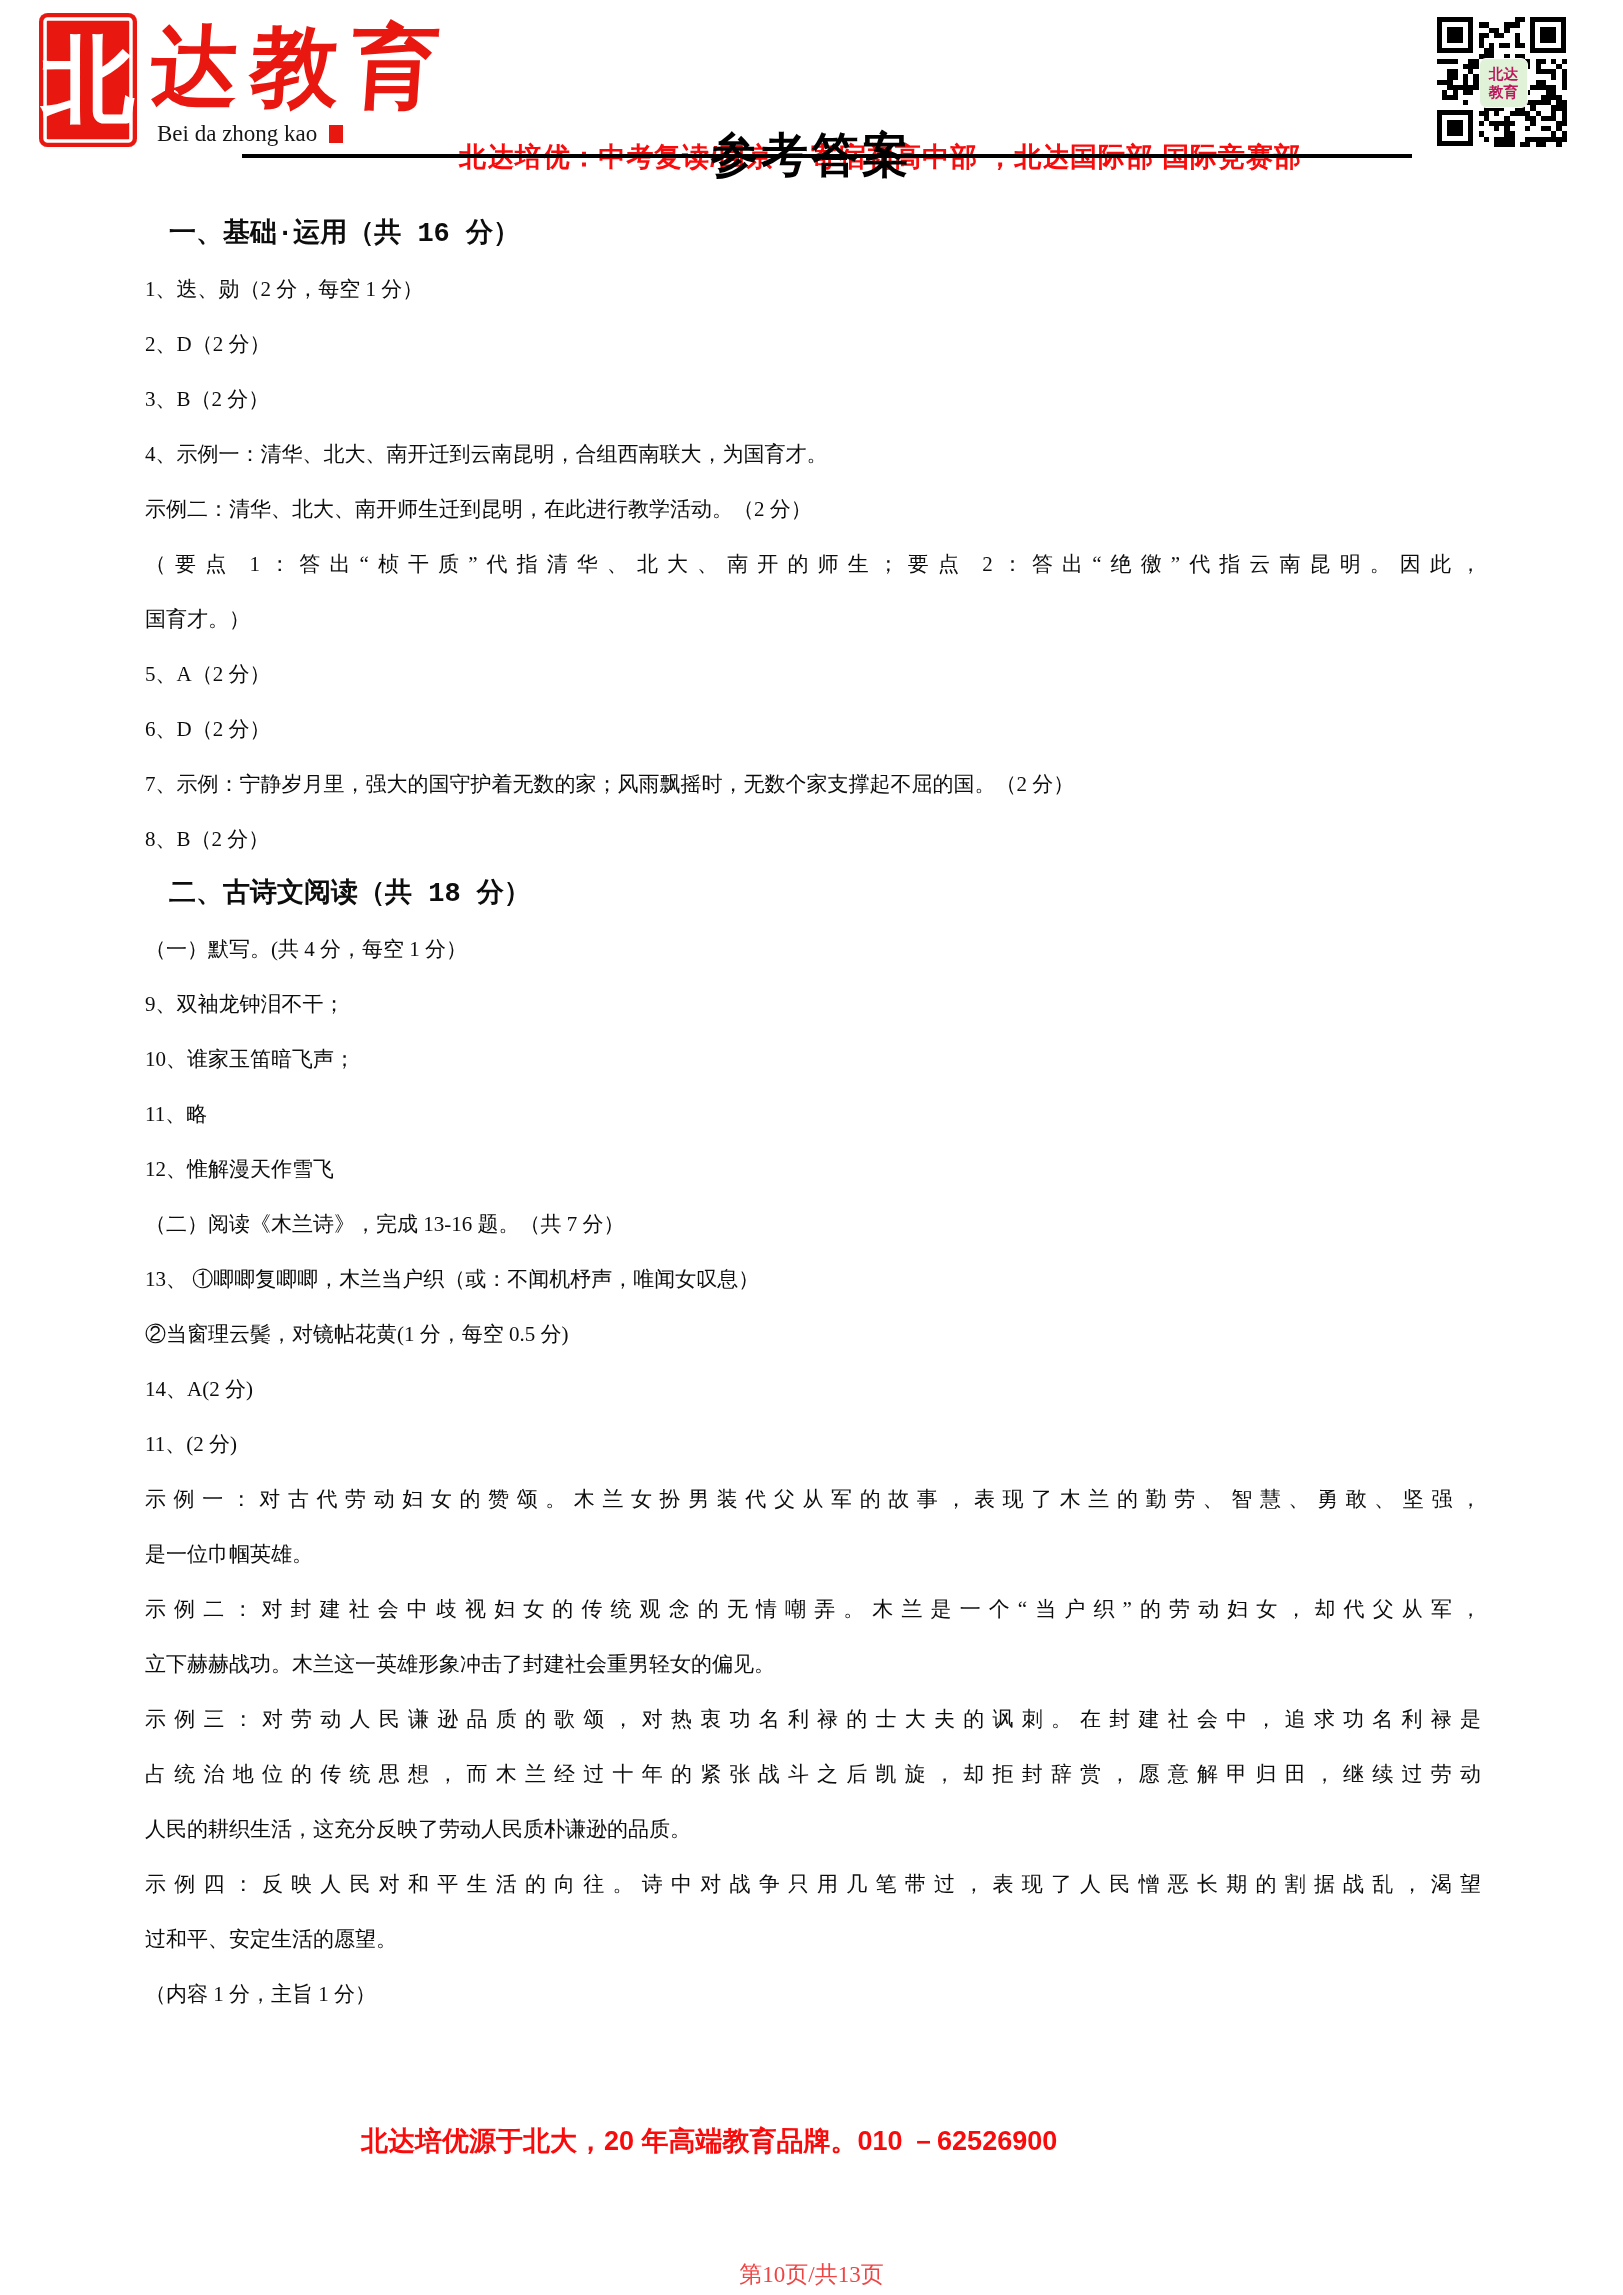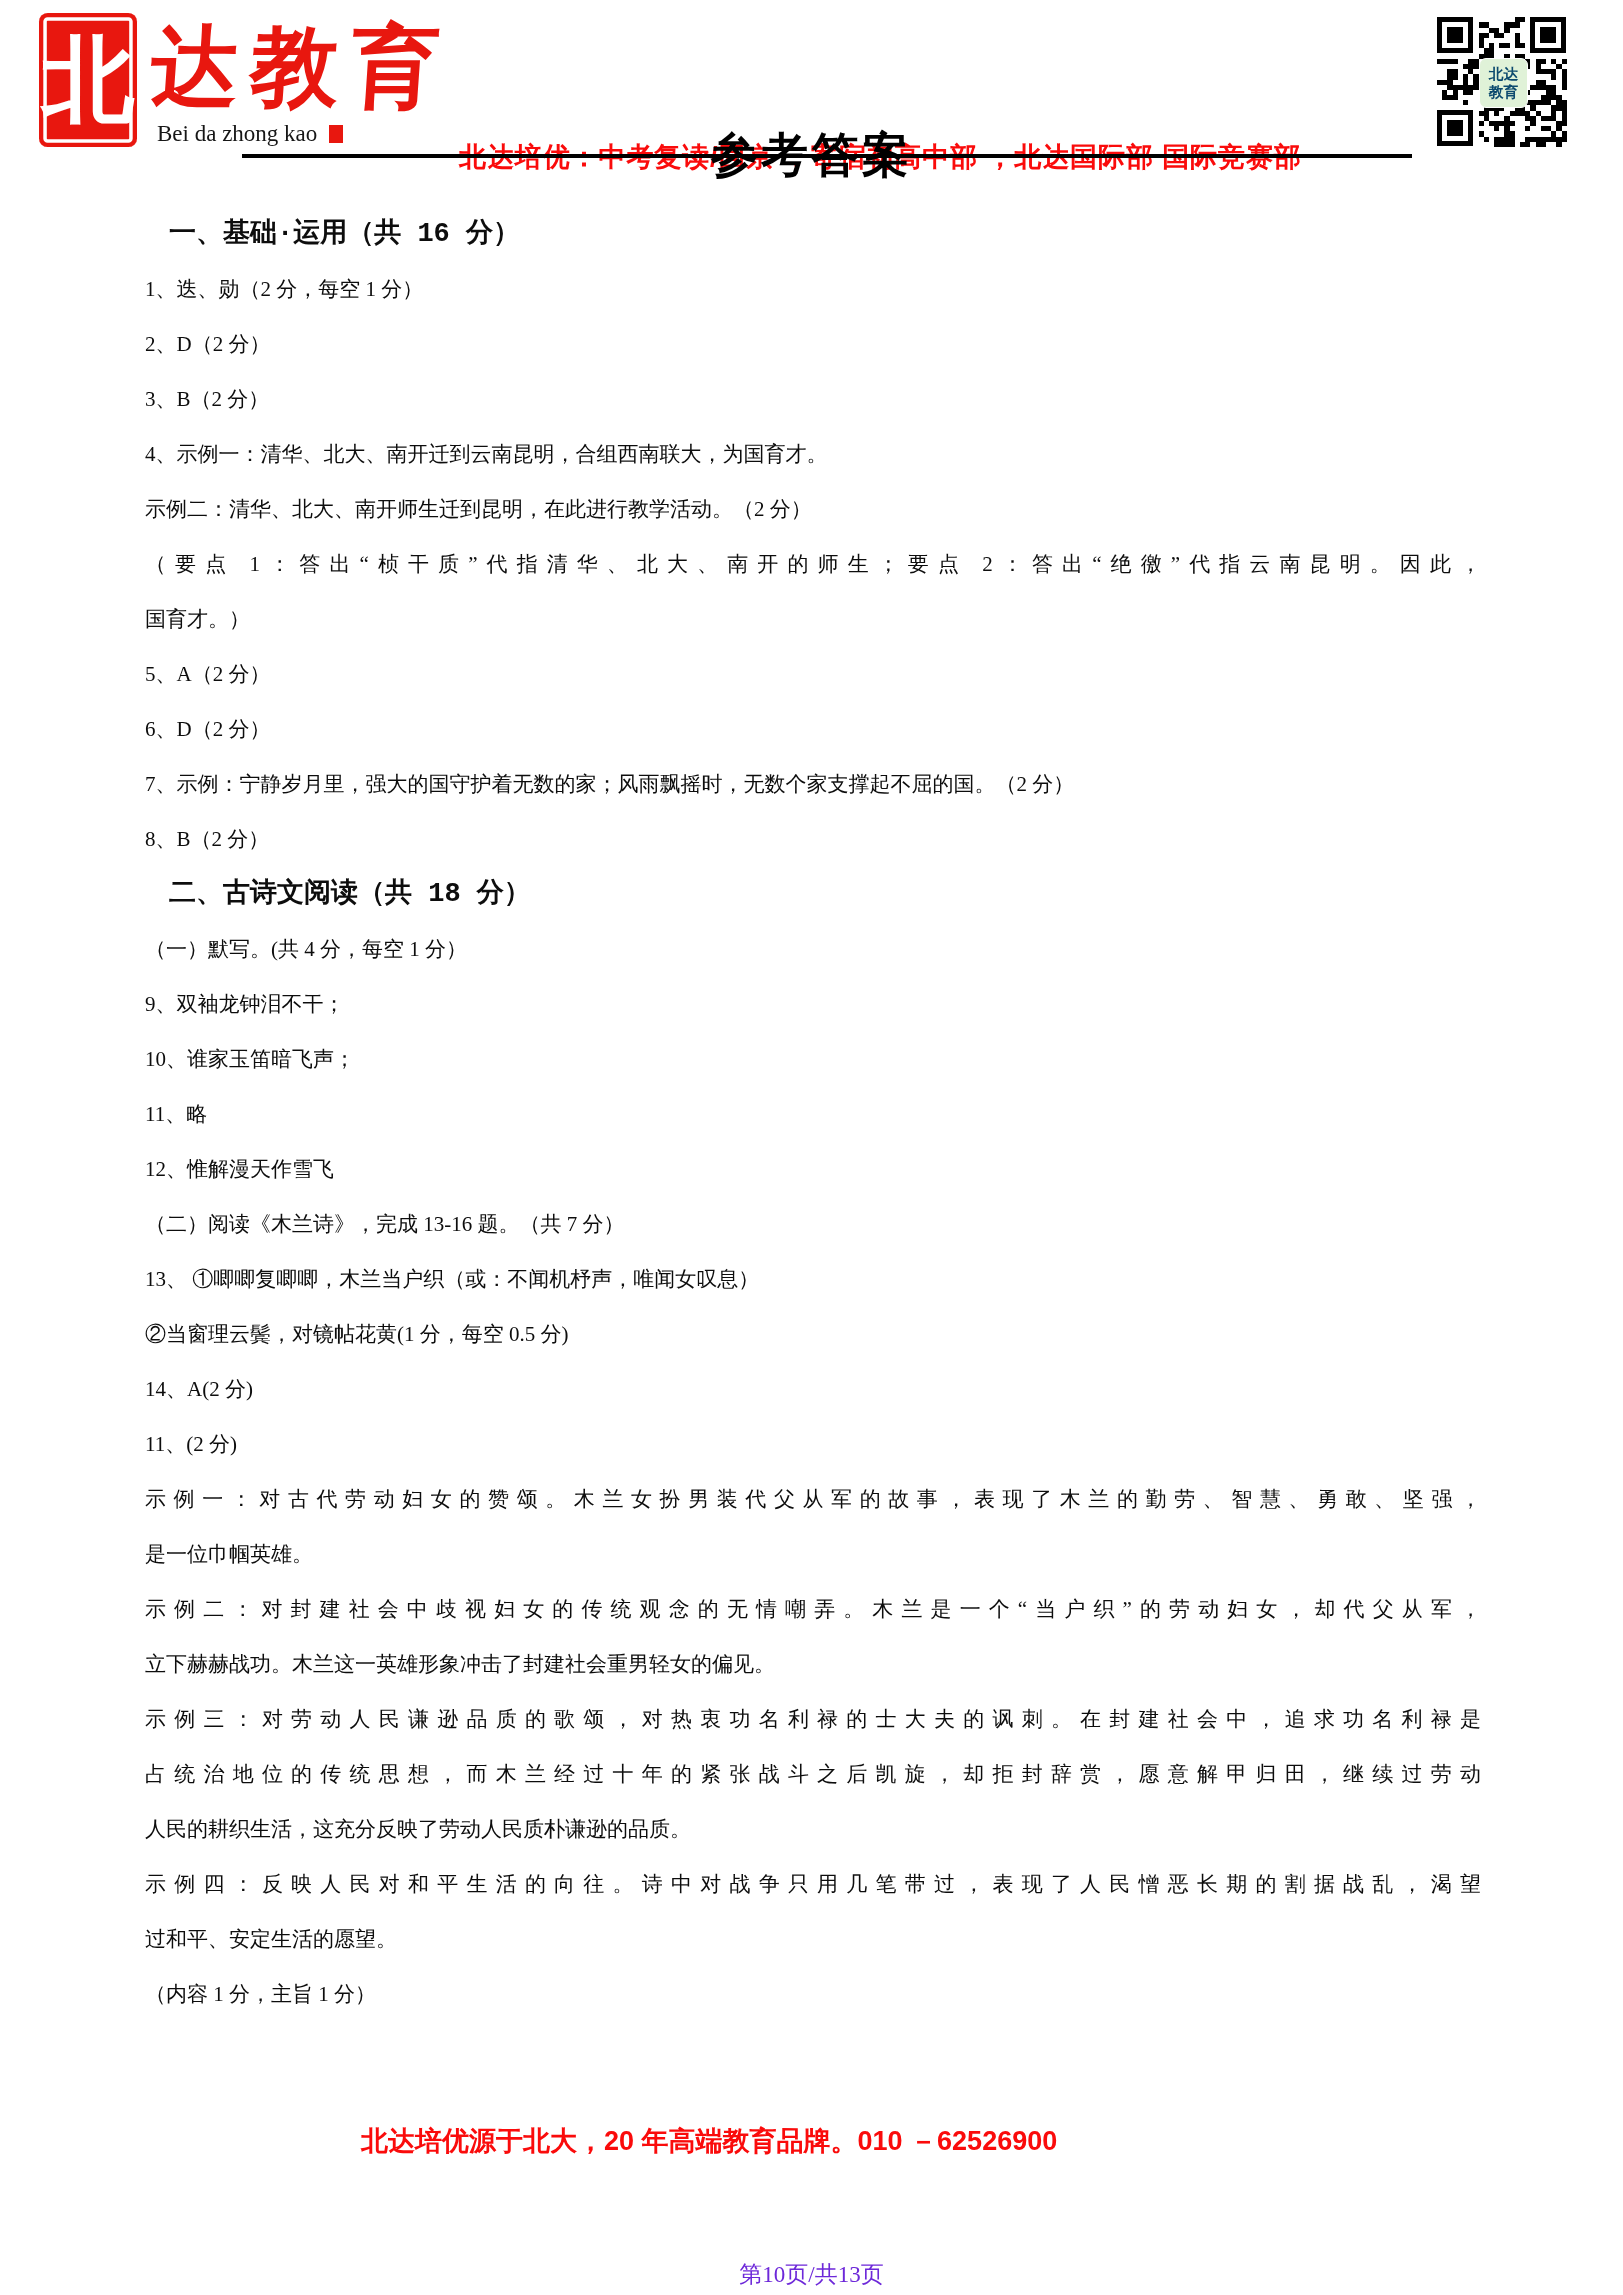--- a/index.html
+++ b/index.html
@@ -47,38 +47,38 @@
     display:grid; grid-template-columns:repeat(25,5.2px); grid-template-rows:repeat(25,5.2px); }
   #qr-grid .b { background:#000; }
   .finder { position:absolute; width:36px; height:36px; border:5.2px solid #000; box-sizing:border-box; background:#fff; }
   .finder::after { content:""; position:absolute; left:5.2px; top:5.2px; width:15.5px; height:15.5px; background:#000; }
   #qr-logo {
     position:absolute; left:42px; top:41px; width:47px; height:48px;
     background:#e0f2d8; border:1.7px solid #fff; border-radius:7px;
     display:flex; flex-direction:column; align-items:center; justify-content:center;
     z-index:2;
   }
-  #qr-logo span { color:#0c4a6e; font-size:14.7px; font-weight:bold; line-height:1.25;
+  #qr-logo span { color:#be185d; font-size:14.7px; font-weight:bold; line-height:1.25;
     font-family:"Liberation Serif", serif; }
   
   #lines { position:absolute; left:145px; top:207px; width:1336px; }
   .line { height:55px; line-height:55px; font-size:21px; white-space:nowrap;
     font-family:Liberation Serif, serif; color:#0d0d0d; }
   .line.h { font-weight:bold; font-size:27px; padding-left:24px;
     font-family:Liberation Mono, monospace; }
   .line.j { white-space:normal; text-align:justify; text-align-last:justify; }
   
   #brand-footer {
     position:absolute; left:361px; top:2123px;
     color:#fa0b0b; font-weight:bold; font-size:27px;
     font-family:"Liberation Sans", sans-serif; white-space:nowrap;
   }
   #page-footer {
     position:absolute; left:50%; top:2259px; transform:translateX(-50%);
-    font-size:23px; color:#6d28d9; font-family:"Liberation Serif", serif; white-space:nowrap;
+    font-size:23px; color:#ef4444; font-family:"Liberation Serif", serif; white-space:nowrap;
   }
 </style>
 </head>
 <body>
 
 <div id="page">
 
   <div id="seal">
     <span class="seal-char">北</span>
   </div>

